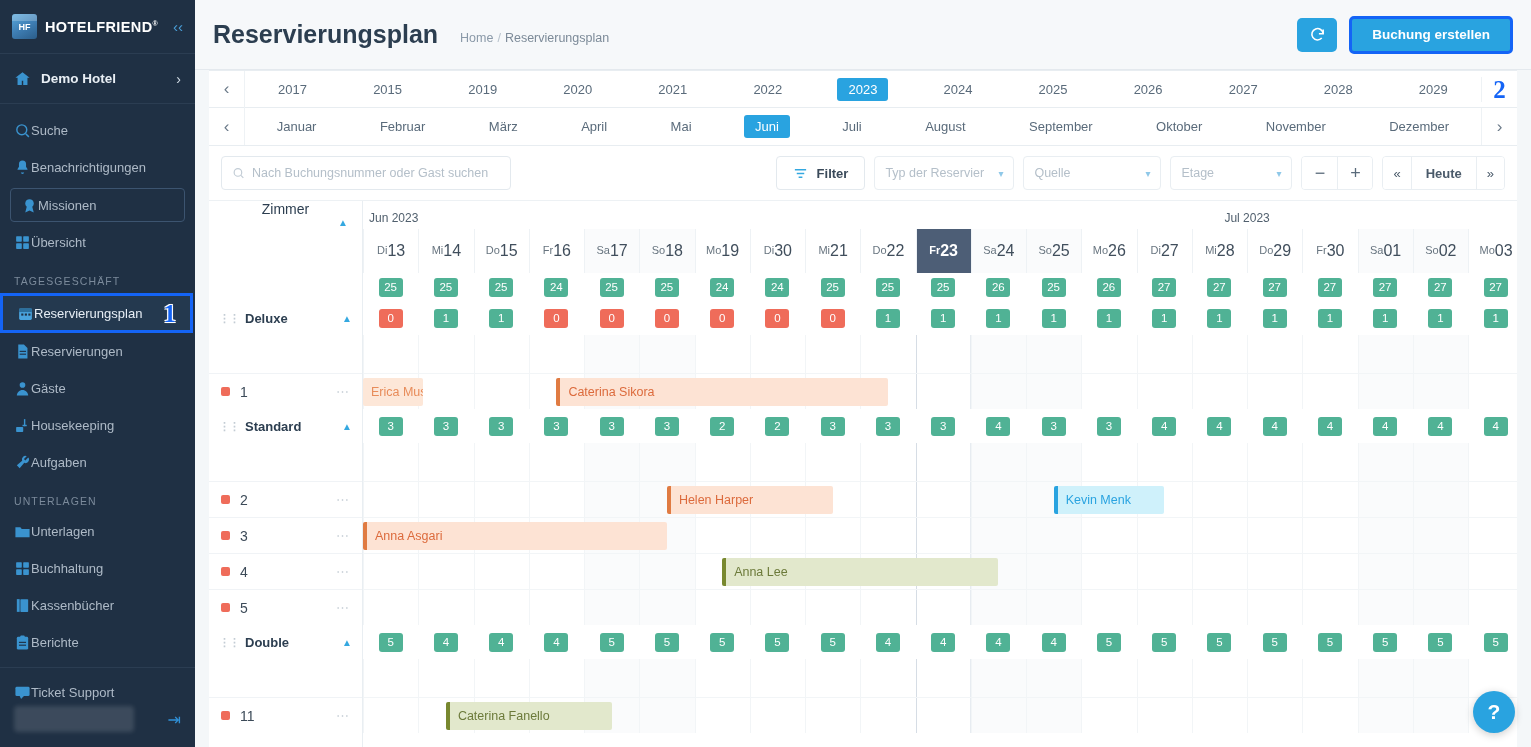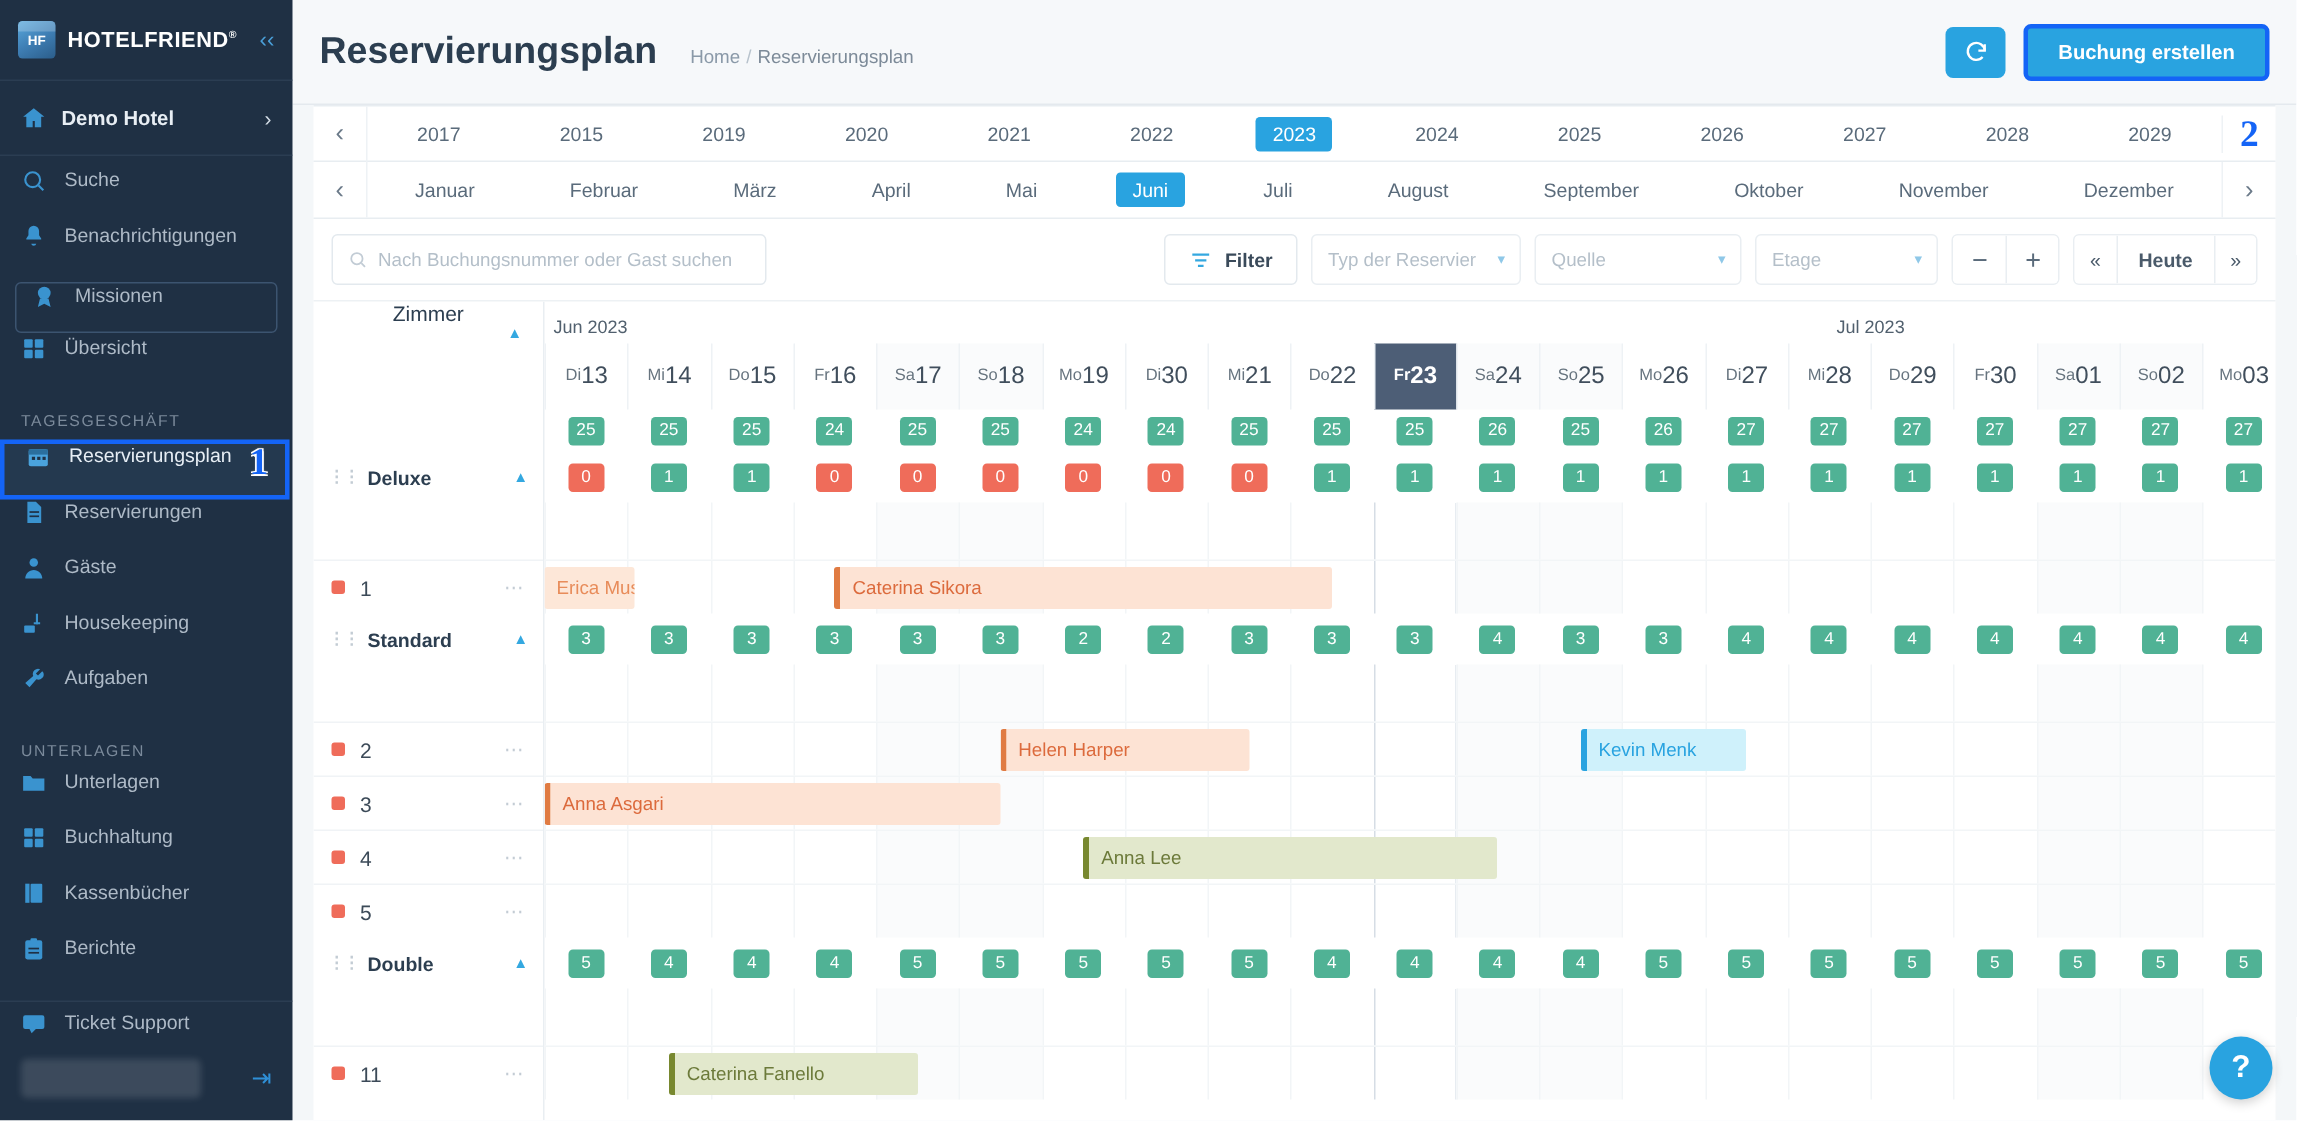--- a/index.html
+++ b/index.html
@@ -45,21 +45,21 @@
   .sb-hotel {
     height: 50px; display: flex; align-items: center; gap: 10px;
     padding: 0 14px;
     border-bottom: 1px solid #2b3d52;
     cursor: pointer;
   }
   .sb-hotel-name { font-size: 13.5px; font-weight: 700; color: #e8eef4; }
   .sb-chev { margin-left: auto; color: #d3dde6; font-size: 14px; }
 
   .sb-item {
-    height: 37px; display: flex; align-items: flex-start; gap: 12px;
+    height: 37px; display: flex; align-items: center; 
     padding: 0 14px; cursor: pointer; font-size: 13px; color: #aebac7;
     position: relative;
   }
   .sb-item .lbl { white-space: nowrap; }
   .sb-item.boxed {
     margin: 2px 10px; height: 34px; border: 1px solid #3c5470; border-radius: 4px;
     padding: 0 10px;
   }
   .sb-item.highlight {
     border: 3px solid #1464f6; margin: 0 2px 0 0; height: 40px;

